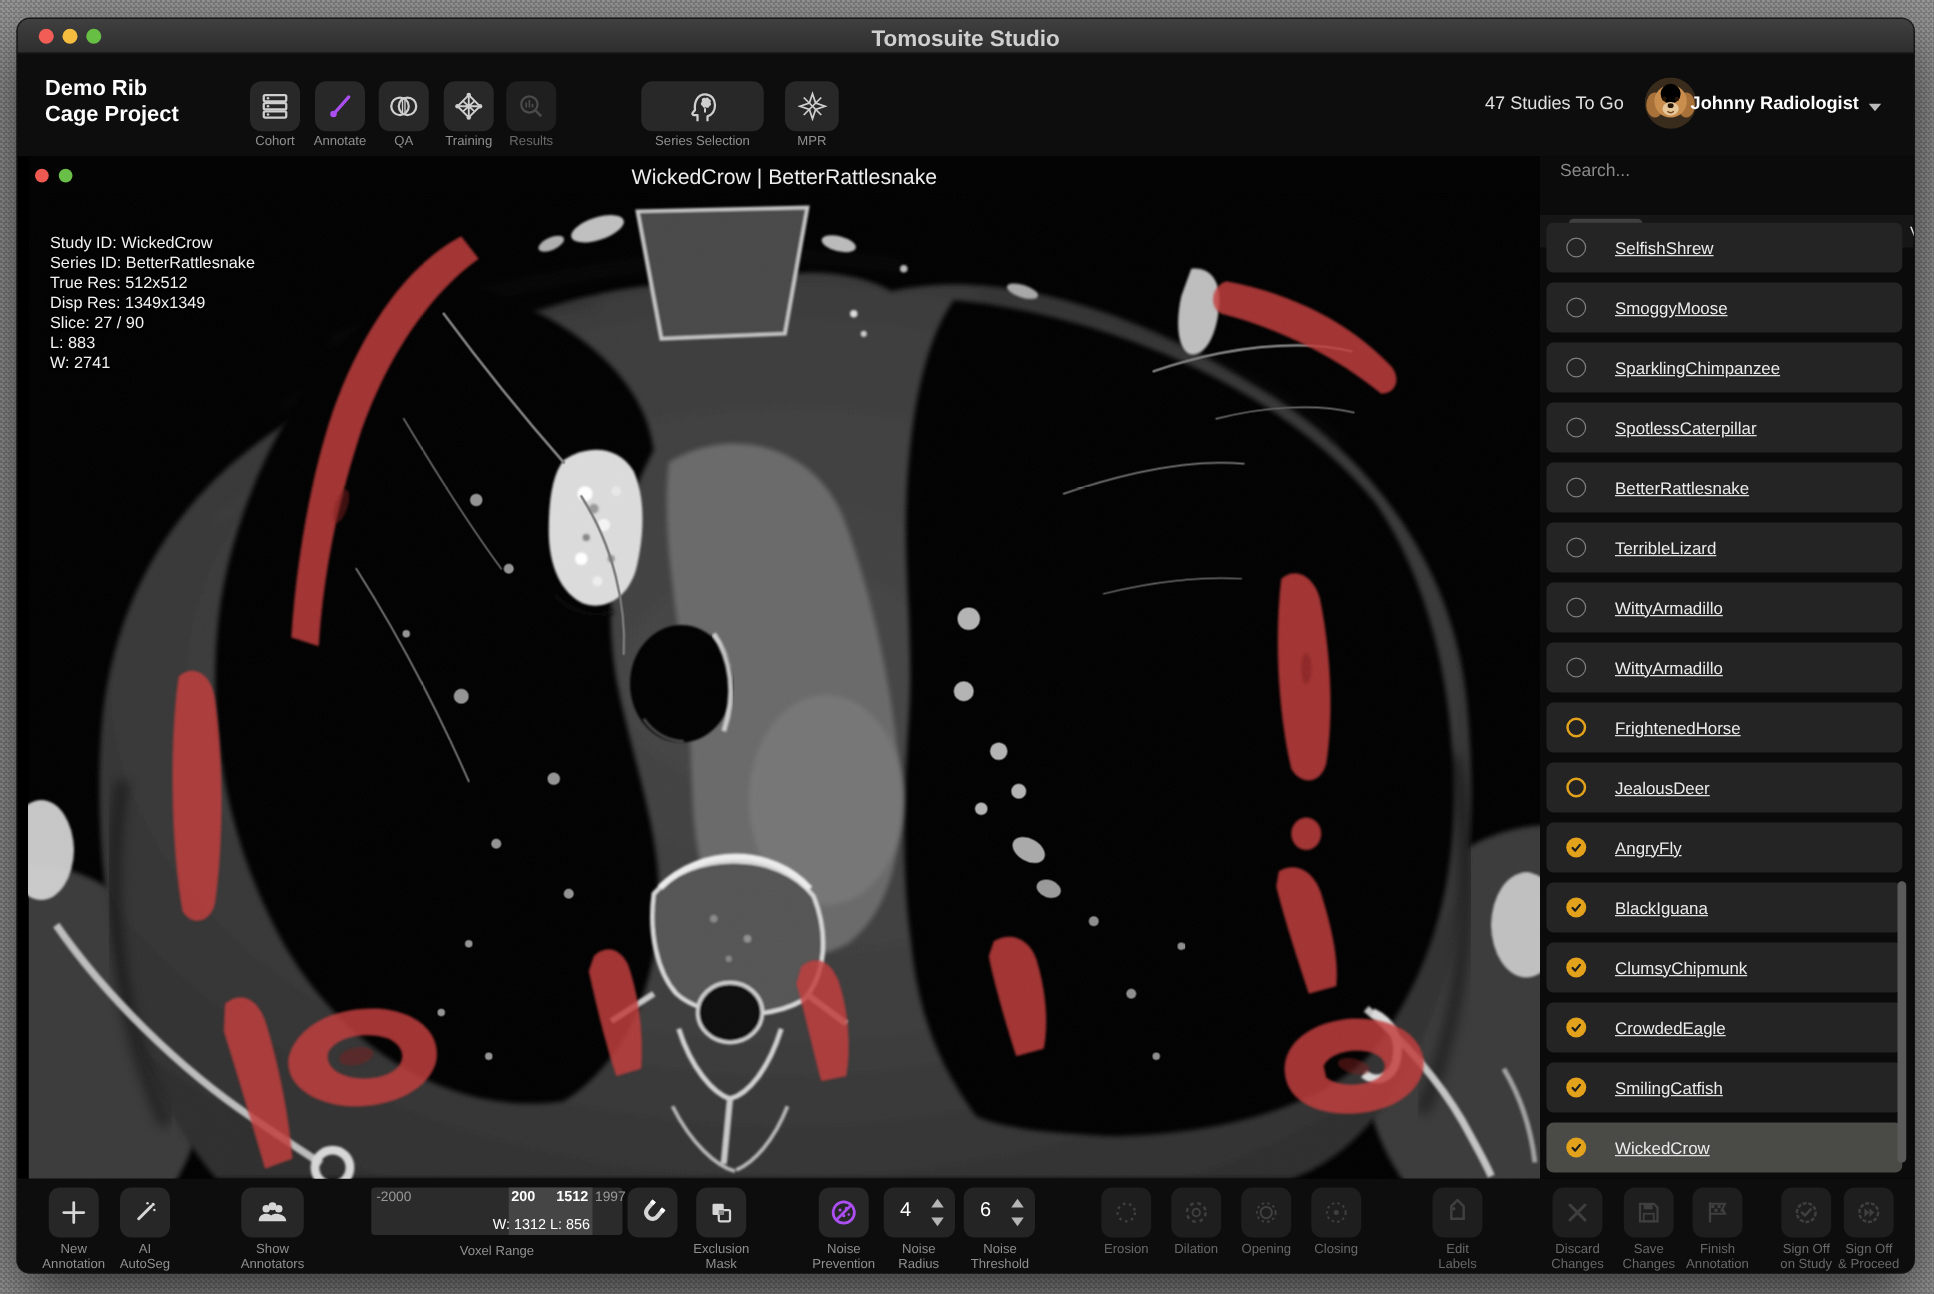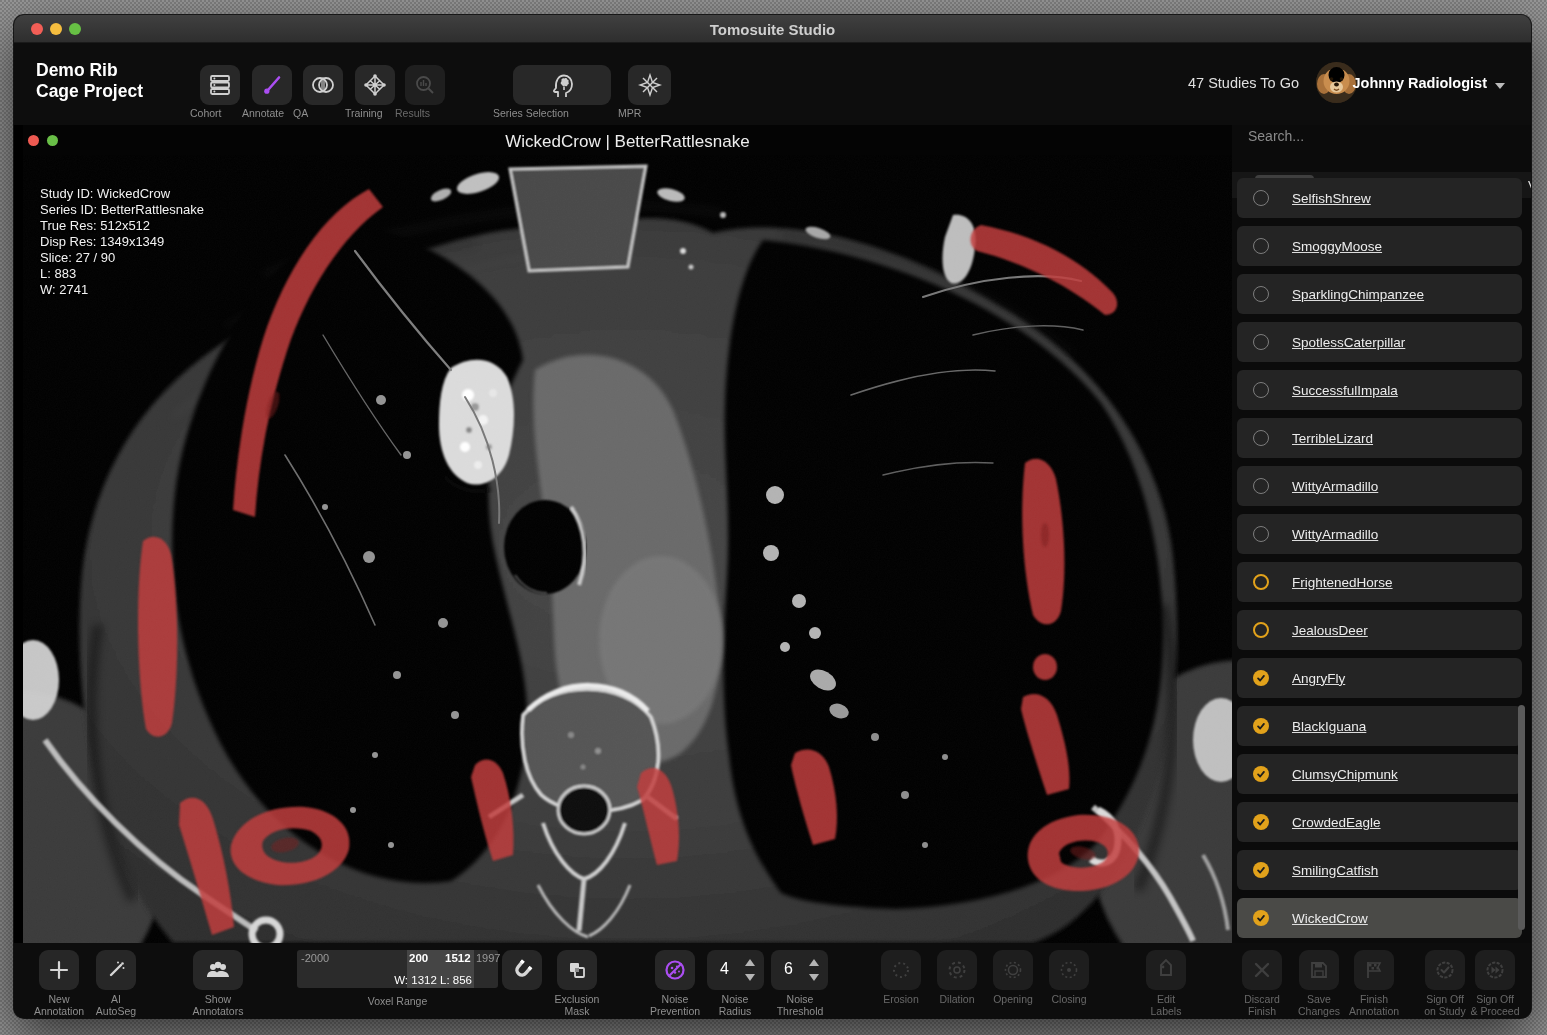--- a/index.html
+++ b/index.html
@@ -21,35 +21,35 @@
     position:absolute; left:0; top:0; right:0; height:28px;
     background:linear-gradient(#404040,#2e2e2e);
     border-bottom:1px solid #1a1a1a;
   }
   .tl{ position:absolute; top:8px; width:12px; height:12px; border-radius:50%; }
   .tl.red{ left:17px; background:#f25e56; }
   .tl.yellow{ left:36px; background:#f5bd3f; }
   .tl.green{ left:55px; background:#67c044; }
   .titlebar-title{
     position:absolute; left:0; right:0; top:6px; text-align:center;
-    font-size:15px; color:#cfcfcf; font-weight:bold;
+    font-size:18px; color:#cfcfcf; font-weight:bold;
   }
   
   .app-header{ position:absolute; left:0; top:28px; right:0; height:82px; background:#0d0d0d; }
   .project-title{
     position:absolute; left:22px; top:17px; color:#fff; font-weight:bold;
     font-size:17.5px; line-height:21px; white-space:pre-line;
   }
   .tool-btn{
     position:absolute; top:22px; width:40px; height:40px; background:#282828;
     border-radius:9px; display:flex; align-items:center; justify-content:center;
   }
   .tool-btn.wide{ width:98px; }
   .tool-label{
-    position:absolute; top:64px; font-size:10.5px; color:#8f8f8f; text-align:left;
+    position:absolute; top:64px; font-size:10.5px; color:#8f8f8f; text-align:center;
     white-space:nowrap;
   }
   .studies-to-go{ position:absolute; right:232px; top:32px; font-size:14.5px; color:#e0e0e0; white-space:nowrap; }
   .avatar{ position:absolute; right:174px; top:19px; width:41px; height:41px; border-radius:50%; overflow:hidden; background:#2a2015; }
   .user-name{ position:absolute; right:44px; top:32px; font-size:14.5px; font-weight:bold; color:#fff; white-space:nowrap; }
   .caret-down{ position:absolute; right:26px; top:40px; width:0; height:0;
     border-left:5px solid transparent; border-right:5px solid transparent; border-top:6px solid #bbb; }
   
   .main{ position:absolute; left:0; top:110px; right:0; height:818px; background:#000; }
   .viewer{ position:absolute; left:9px; top:0; width:1209px; height:818px; background:#000; }
@@ -457,21 +457,21 @@
           <div class="study-item">
             <span class="status-icon open"></span>
             <span class="study-name">SparklingChimpanzee</span>
           </div>
           <div class="study-item">
             <span class="status-icon open"></span>
             <span class="study-name">SpotlessCaterpillar</span>
           </div>
           <div class="study-item">
             <span class="status-icon open"></span>
-            <span class="study-name">SuccessfulImpala</span>
+            <span class="study-name">BetterRattlesnake</span>
           </div>
           <div class="study-item">
             <span class="status-icon open"></span>
             <span class="study-name">TerribleLizard</span>
           </div>
           <div class="study-item">
             <span class="status-icon open"></span>
             <span class="study-name">WittyArmadillo</span>
           </div>
           <div class="study-item">
@@ -702,21 +702,21 @@
       <span>
         <svg width="22" height="22" viewBox="0 0 22 22">
             <g stroke="#3f3f3f" stroke-width="2.4" stroke-linecap="round">
               <line x1="5" y1="5" x2="17" y2="17"></line>
               <line x1="17" y1="5" x2="5" y2="17"></line>
             </g>
           </svg>
       </span>
     </div>
     <div class="bb-label dim" style="left:1213px;width:70px">Discard
-Finish</div>
+Changes</div>
 
     <div class="bb-btn dim" style="left:1285px">
       <span>
         <svg width="22" height="22" viewBox="0 0 22 22">
           <path d="M4 4 L15 4 L18 7 L18 18 L4 18 Z" fill="none" stroke="#3f3f3f" stroke-width="1.8"></path>
           <rect x="7" y="4" width="7" height="4.5" fill="#3f3f3f"></rect>
           <rect x="7" y="12" width="8" height="6" fill="none" stroke="#3f3f3f" stroke-width="1.4"></rect>
         </svg>
       </span>
     </div>

